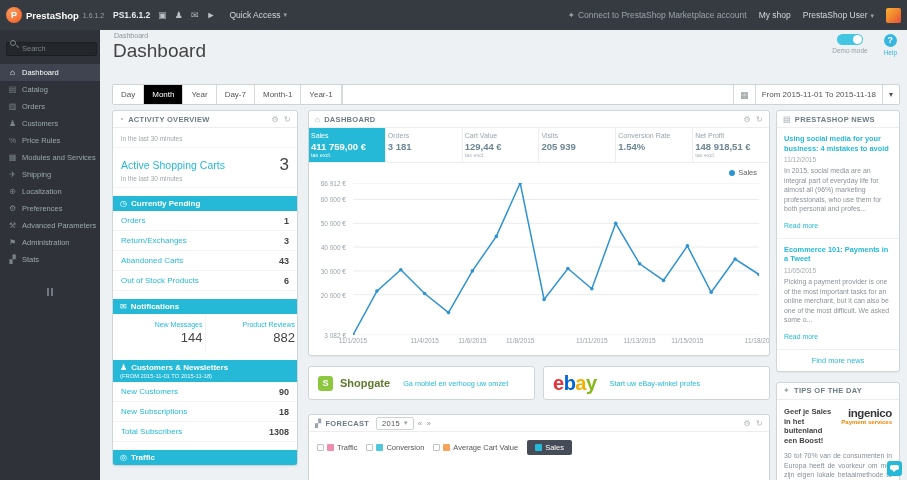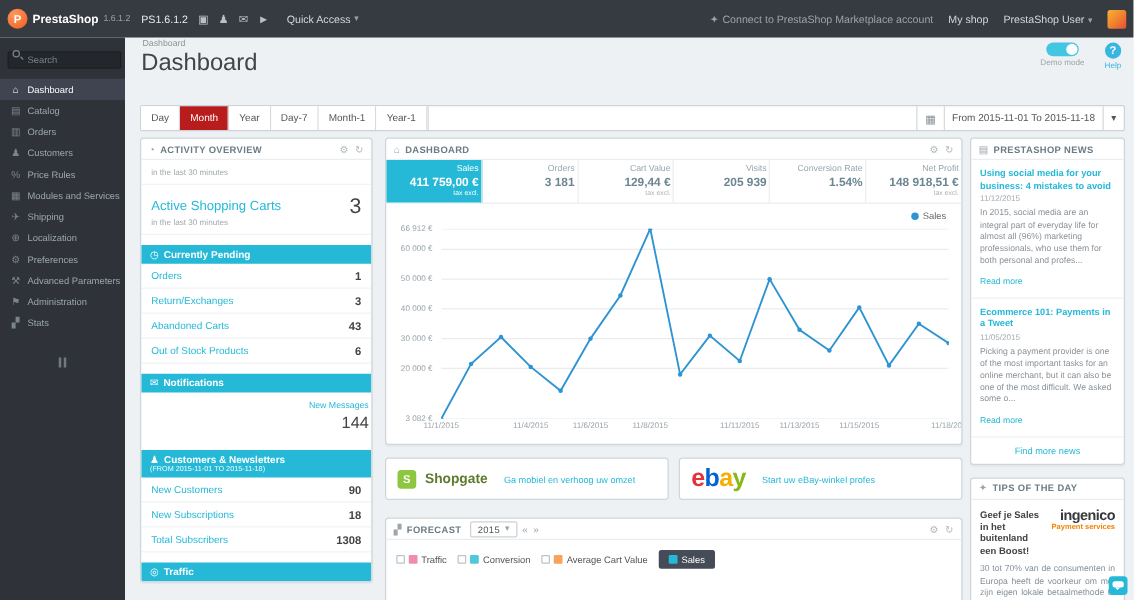--- a/index.html
+++ b/index.html
@@ -6,21 +6,21 @@
   body{margin:0;background:#fff;font-family:"Liberation Sans",sans-serif}
   #app{position:relative;width:907px;height:480px;background:#edf1f4;overflow:hidden}
 
   
   .topbar{position:absolute;top:0;left:0;right:0;height:30px;background:#363a41;display:flex;align-items:center;z-index:20}
   .tb-left{display:flex;align-items:center;width:103px;padding-left:6px;gap:4px}
   .logo-mark{width:16px;height:16px;border-radius:50%;background:radial-gradient(circle at 35% 30%,#fb9a5a,#f15a23);color:#fff;font-size:9px;font-weight:bold;text-align:center;line-height:16px;flex:0 0 auto}
   .brand{color:#fff;font-size:9.5px;font-weight:bold;white-space:nowrap}
   .brand-ver{color:#9aa1a8;font-size:7px}
   .tb-shop{display:flex;align-items:center;gap:8px;padding-left:10px}
-  .shop-name{color:#e8ebee;font-size:8.5px;font-weight:normal}
+  .shop-name{color:#e8ebee;font-size:8.5px;font-weight:bold}
   .tb-ico{color:#b9c0c6;font-size:9px;cursor:pointer}
   .quick{display:flex;align-items:center;gap:3px;color:#d3d8db;font-size:8.5px;margin-left:6px}
   .tb-right{margin-left:auto;display:flex;align-items:center;gap:12px;padding-right:6px}
   .connect{display:flex;align-items:center;gap:3px;color:#9aa4ab;font-size:8.5px}
   .connect .plug{color:#7f8archive}
   .tb-link{color:#d3d8db;font-size:8.5px}
   .usermenu{display:flex;align-items:flex-end;gap:3px;color:#d3d8db;font-size:8.5px}
   .avatar{width:15px;height:15px;border-radius:2px;background:linear-gradient(135deg,#f9b233 0%,#f07f2e 55%,#e74c3c 100%)}
   .crt{font-size:7px;color:#9aa1a8}
 
@@ -46,21 +46,21 @@
   .demo-col,.help-col{display:flex;flex-direction:column;align-items:center;gap:2px}
   .switch{width:26px;height:11px;border-radius:6px;background:#43c6e2;position:relative;cursor:pointer}
   .switch .knob{position:absolute;right:1px;top:1px;width:9px;height:9px;border-radius:50%;background:#fff}
   .demo-label{font-size:6.5px;color:#98a2a8}
   .help-btn{width:13px;height:13px;border-radius:50%;background:#37b6e0;color:#fff;font-size:9px;font-weight:bold;text-align:center;line-height:13px;cursor:pointer}
   .help-label{font-size:6.5px;color:#37b6e0}
 
   .filterbar{position:absolute;left:9px;right:7px;top:54px;height:21px;background:#fff;border:1px solid #cdd4d8;border-radius:2px;display:flex;align-items:center}
   .btn-group{display:flex;height:100%;border-right:1px solid #d5dadd}
   .fbtn{padding:0 8px;font-size:8px;color:#555;background:#fff;border-right:1px solid #d5dadd;display:flex;align-items:center;cursor:pointer}
-  .fbtn.active{background:#b91c1c;color:#fff}
+  .fbtn.active{background:#000000;color:#fff}
   .daterange{margin-left:auto;display:flex;align-items:center;height:100%;cursor:pointer}
   .daterange>span{display:flex;align-items:center;height:100%;padding:0 6px;border-left:1px solid #d5dadd;font-size:8px;color:#555}
   .daterange .cal{color:#8a9499;font-size:9px}
 
   .col-left{position:absolute;left:9px;top:80px;width:186px}
   .col-mid{position:absolute;left:205px;top:80px;width:462px}
   .col-right{position:absolute;left:673px;top:80px;width:124px}
 
   .panel{background:#fff;border:1px solid #cfd6da;border-radius:3px;box-shadow:0 1px 1px rgba(0,0,0,.04);margin-bottom:10px;overflow:hidden}
   .panel-head{height:17px;display:flex;align-items:center;padding:0 6px;border-bottom:1px solid #ebedee;color:#6b7c85;font-size:7.5px;font-weight:bold;letter-spacing:.3px}
@@ -83,21 +83,21 @@
   .arow .al{color:#25b9d7}
   .arow .av{color:#444;font-weight:bold;font-size:9px}
   .ncells{display:flex;text-align:right}
   .ncell{flex:1;padding:7px 2px;cursor:pointer}
   .ncell+.ncell{border-left:1px solid #f1f3f4}
   .ncell .nl{color:#25b9d7;font-size:7px}
   .ncell .nv{color:#444;font-size:13px;margin-top:2px}
 
   
   .kpis{display:flex;border-bottom:1px solid #ebedee}
-  .kpi{flex:1;min-width:0;padding:4px 2px 3px;text-align:right;border-right:1px solid #ebedee;cursor:pointer}
+  .kpi{flex:1;min-width:0;padding:4px 2px 3px;text-align:left;border-right:1px solid #ebedee;cursor:pointer}
   .kpi:last-child{border-right:none}
   .kpi .kl{font-size:7px;color:#98a6ad}
   .kpi .kv{font-size:9.5px;color:#6c8693;font-weight:bold;margin-top:2px;white-space:nowrap}
   .kpi .kn{font-size:5.5px;color:#a8b2b8;min-height:7px}
   .kpi.active{background:#25b9d7}
   .kpi.active .kl,.kpi.active .kv,.kpi.active .kn{color:#fff}
   .chart-wrap{position:relative;height:192px}
   .legend{position:absolute;top:5px;right:12px;display:flex;align-items:center;gap:3px;font-size:7.5px;color:#666}
   .legend-dot{width:6px;height:6px;border-radius:50%}
   .plot{position:absolute;left:44px;right:10px;top:20px;height:152px}
@@ -312,20 +312,24 @@
         </div>
 
         <div class="sec-head">
           <span class="sh-icon">✉</span>
           <span>Notifications</span>
         </div>
         <div class="ncells">
           <div class="ncell">
             <div class="nl">New Messages</div>
             <div class="nv">144</div>
+          </div>
+          <div class="ncell">
+            <div class="nl">Product Reviews</div>
+            <div class="nv">882</div>
           </div>
         </div>
 
         <div class="sec-head two">
           <div class="sh-row">
             <span class="sh-icon">♟</span>
             <span>Customers &amp; Newsletters</span>
           </div>
           <span class="sec-sub">(FROM 2015-11-01 TO 2015-11-18)</span>
         </div>

